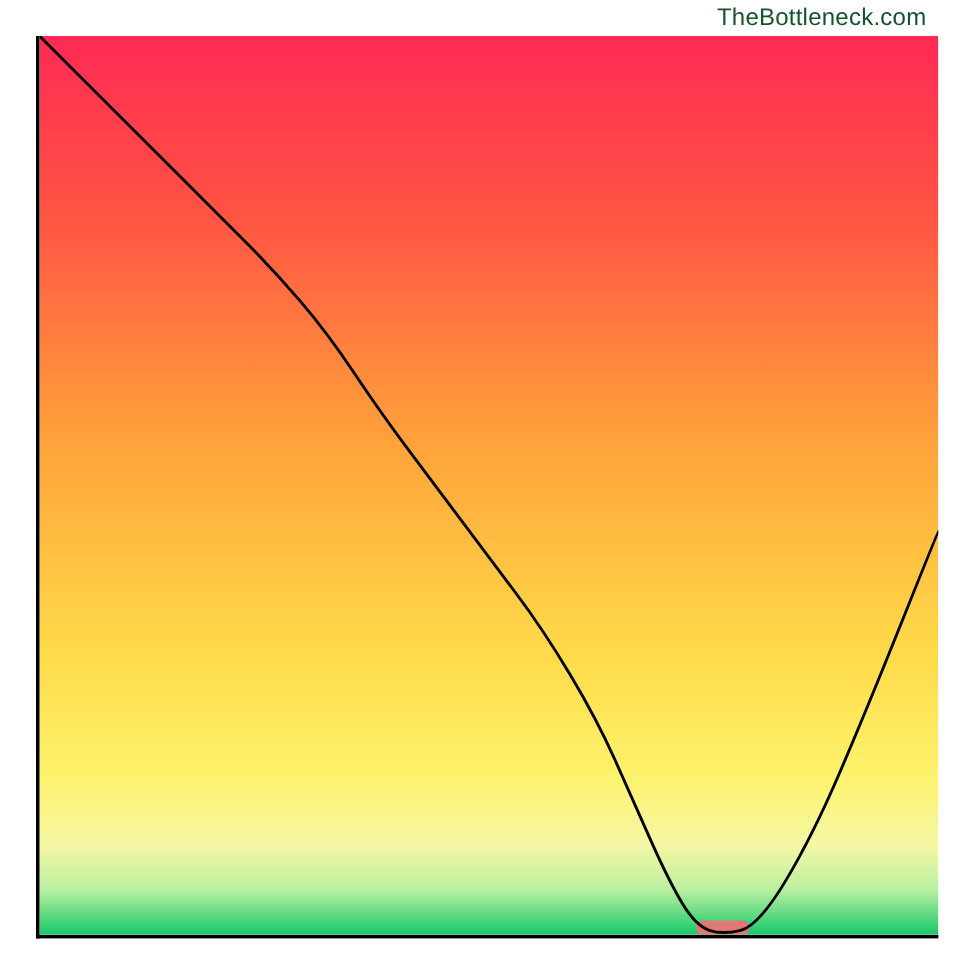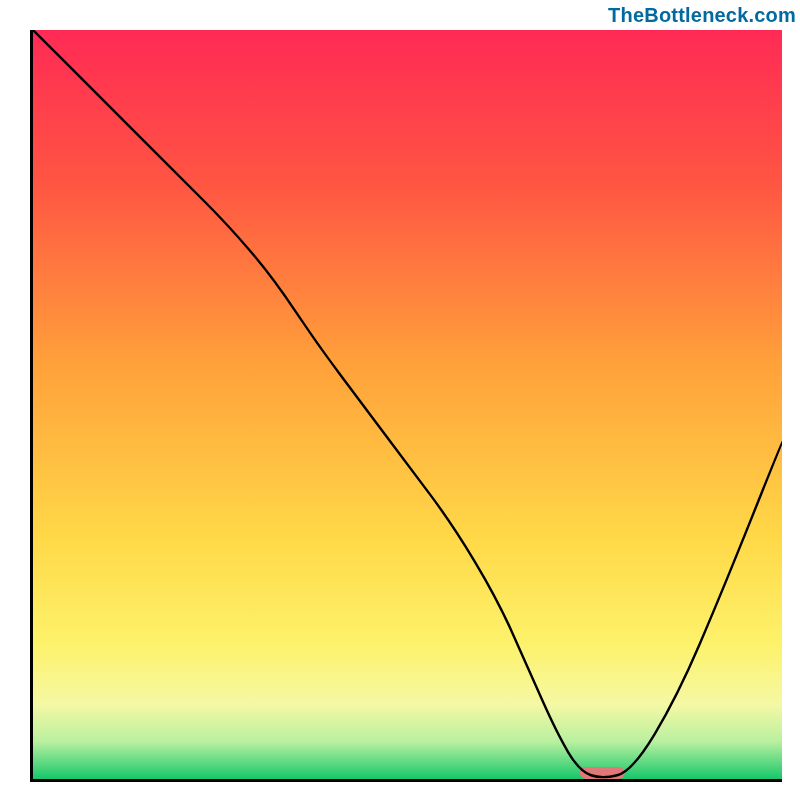--- a/index.html
+++ b/index.html
@@ -7,24 +7,24 @@
     padding: 0;
     width: 800px;
     height: 800px;
     background: #ffffff;
     font-family: Arial, Helvetica, sans-serif;
     overflow: hidden;
   }
   .watermark {
     position: absolute;
     top: 4px;
-    right: 4px;
-    color: #0369a1;
+    right: 28px;
+    color: #14532d;
     font-size: 20px;
-    font-weight: 700;
+    font-weight: 400;
     letter-spacing: 0.2px;
     z-index: 10;
   }
   .chart-frame {
     position: absolute;
     left: 30px;
     top: 30px;
     width: 752px;
     height: 752px;
     border-left: 3px solid #000;

